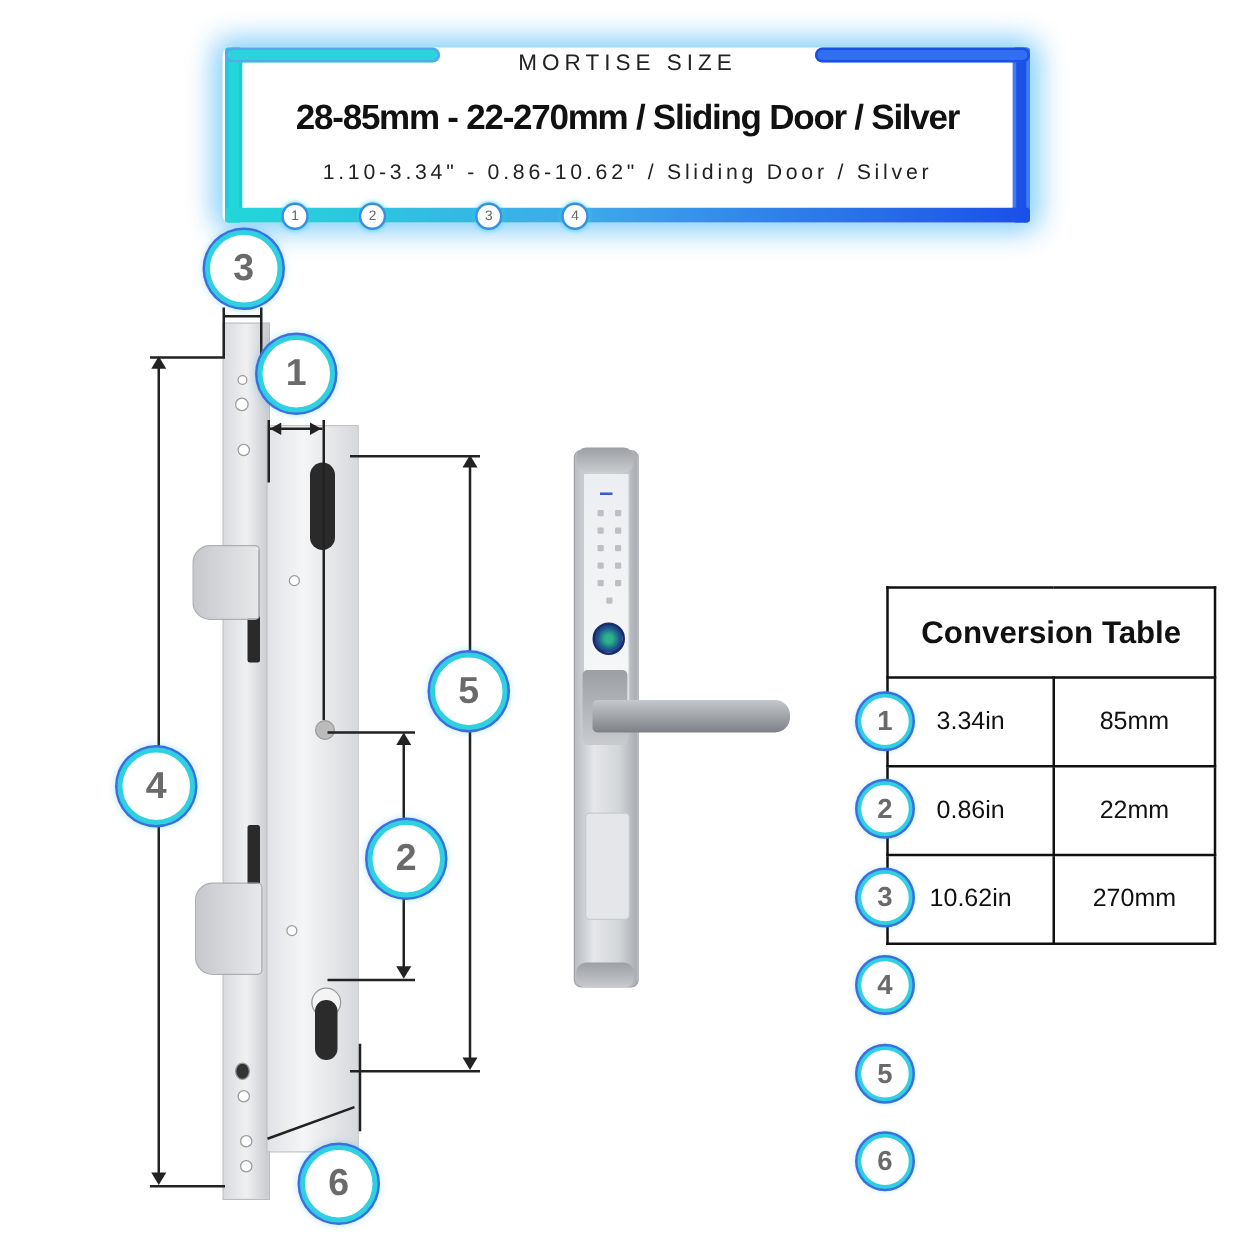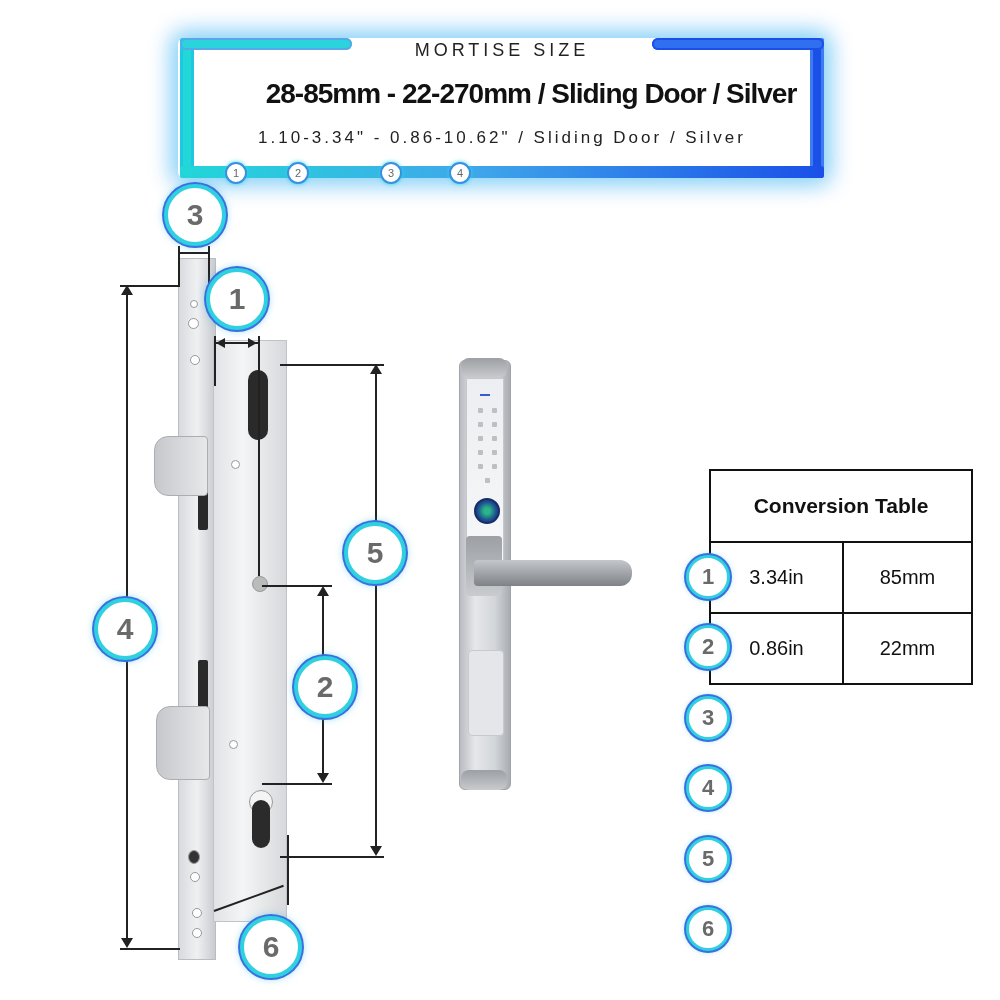--- a/index.html
+++ b/index.html
@@ -11,21 +11,21 @@
     box-shadow: 0 0 22px 6px rgba(0,210,230,0.35), 0 0 22px 6px rgba(30,80,255,0.25); }
   .frame-left { left: 180px; top: 38px; width: 14px; height: 140px; background: #22d7d8; border-radius: 3px; box-shadow: inset 0 0 0 3px #1fc7e0; }
   .frame-bottom { left: 180px; top: 166px; width: 644px; height: 12px;
     background: linear-gradient(90deg, #22d7d8 0%, #3fa8ea 45%, #1a4fe8 100%); border-radius: 3px; }
   .frame-right { left: 810px; top: 38px; width: 14px; height: 140px; background: #1a4fe8; border-radius: 3px; box-shadow: inset 0 0 0 3px #3d7cf0; }
   .frame-top-left { left: 180px; top: 38px; width: 172px; height: 12px; background: #2bd3dc; border-radius: 6px; box-shadow: inset 0 0 0 2px #57a8e8; }
   .frame-top-right { left: 652px; top: 38px; width: 172px; height: 12px; background: #2f6ff0; border-radius: 6px; box-shadow: inset 0 0 0 2px #1a4fe8; }
   .frame-inner { left: 194px; top: 50px; width: 616px; height: 116px; background: #fff; }
 
   .hdr-label { left: 180px; width: 644px; top: 40px; text-align: center; font-size: 18px; letter-spacing: 4px; color: #222; }
-  .hdr-title { left: 180px; width: 644px; top: 78px; text-align: center; font-size: 28px; font-weight: bold; letter-spacing: -1px; color: #111; padding-left: 29px; }
+  .hdr-title { left: 180px; width: 644px; top: 78px; text-align: center; font-size: 28px; font-weight: bold; letter-spacing: -1px; color: #111; }
   .hdr-sub { left: 180px; width: 644px; top: 128px; text-align: center; font-size: 17px; letter-spacing: 3px; color: #222; }
 
   .mini-badge { width: 18px; height: 18px; border-radius: 50%; background: #fff; border: 2px solid #3b8fe0;
     box-shadow: 0 0 4px #35d3e6; font-size: 11px; color: #666; text-align: center; line-height: 18px; top: 162px; }
 
   
   .badge { width: 54px; height: 54px; border-radius: 50%; background: #fff;
     border: 4px solid #2fd0e0; box-shadow: 0 0 0 2px #3b6fe0, 0 0 8px rgba(40,180,230,0.6);
     text-align: center; line-height: 54px; font-size: 30px; font-weight: bold; color: #6a6a6a; box-sizing: content-box; }
   .tbadge { width: 38px; height: 38px; border-radius: 50%; background: #fff;
@@ -53,21 +53,21 @@
   .sl-cap { background: linear-gradient(180deg, #9c9fa3, #c9cbce); border-radius: 8px; }
   .sl-panel { left: 466px; top: 378px; width: 36px; height: 196px; background: linear-gradient(180deg, #eceef1, #f7f8f9); border: 1px solid #c4c7cb; }
   .sl-key { width: 5px; height: 5px; background: #bcc0c5; border-radius: 1px; }
   .sl-fp { left: 474px; top: 498px; width: 22px; height: 22px; border-radius: 50%; background: radial-gradient(circle, #2bb38a 20%, #1b4e8e 60%, #10306a); border: 2px solid #1a2a6a; }
   .sl-lever { left: 474px; top: 560px; width: 158px; height: 26px; background: linear-gradient(180deg, #c4c7cb, #9a9da1 60%, #7e8185); border-radius: 4px 12px 12px 4px; }
   .sl-plate { left: 468px; top: 650px; width: 34px; height: 84px; background: #e4e6e9; border: 1px solid #c6c9cd; border-radius: 4px; }
 
   
   .ctable { left: 709px; top: 469px; width: 264px; border-collapse: collapse; }
   .ctable td, .ctable th { border: 2px solid #111; text-align: center; font-size: 20px; color: #111; padding: 0; }
-  .ctable th { height: 70px; font-weight: bold; font-size: 21px; }
+  .ctable th { height: 70px; font-weight: bold; font-size: 25px; }
   .ctable td { height: 69px; }
   .ctable td.c1 { width: 131px; }
 </style>
 </head>
 <body>
 
 <div class="abs frame-glow"></div>
 <div class="abs frame-left"></div>
 <div class="abs frame-right"></div>
 <div class="abs frame-bottom"></div>
@@ -173,20 +173,24 @@
     <th colspan="2">Conversion Table</th>
   </tr>
   <tr>
     <td class="c1">3.34in</td>
     <td>85mm</td>
   </tr>
   <tr>
     <td class="c1">0.86in</td>
     <td>22mm</td>
   </tr>
+  <tr>
+    <td class="c1">10.62in</td>
+    <td>270mm</td>
+  </tr>
 </tbody>
   </table>
 
 <div class="abs tbadge" style="left:686px;top:555px">1</div>
 <div class="abs tbadge" style="left:686px;top:625px">2</div>
 <div class="abs tbadge" style="left:686px;top:696px">3</div>
 <div class="abs tbadge" style="left:686px;top:766px">4</div>
 <div class="abs tbadge" style="left:686px;top:837px">5</div>
 <div class="abs tbadge" style="left:686px;top:907px">6</div>
 

